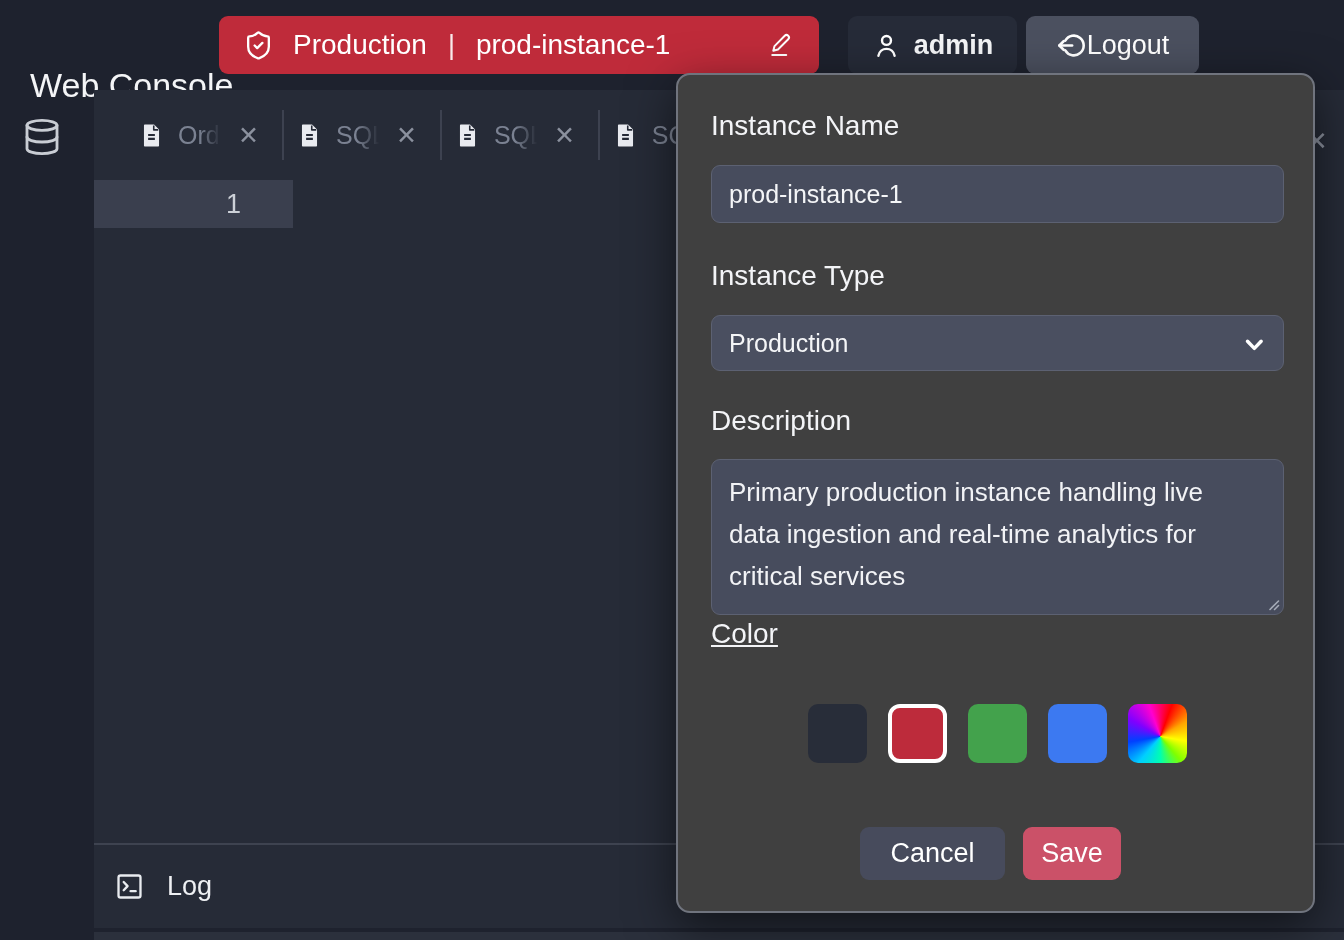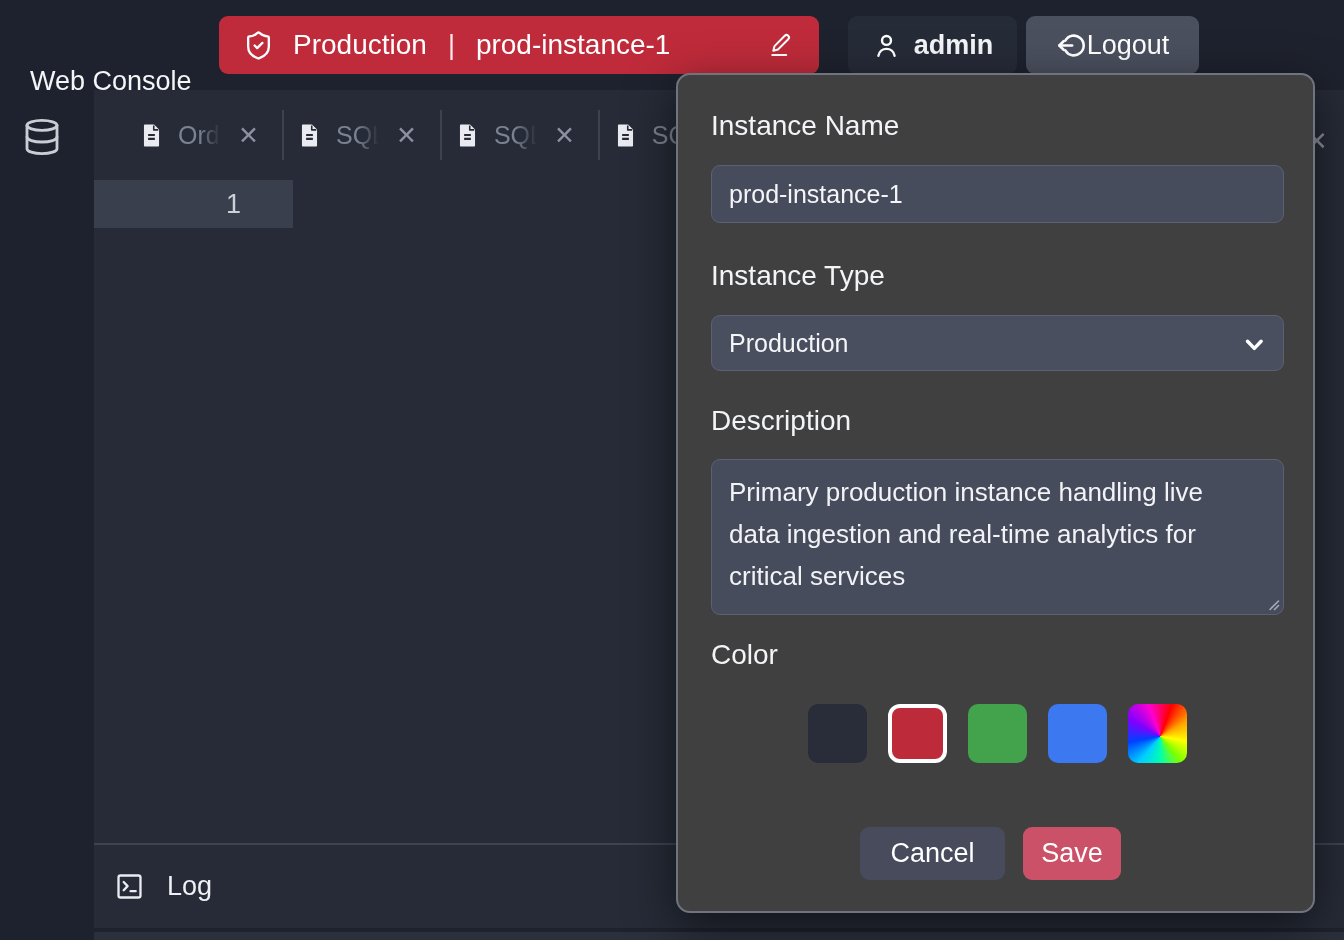--- a/index.html
+++ b/index.html
@@ -6,21 +6,21 @@
   body{
     width:1344px;height:940px;overflow:hidden;position:relative;
     background:#1e222e;color:#eef0f4;
     font-family:"Liberation Sans",sans-serif;
     -webkit-font-smoothing:antialiased;
   }
   .abs{position:absolute;}
   svg{display:block;}
 
   
-  .app-title{left:30px;top:30px;font-size:27px;color:#f4f5f7;margin-top:36px;}
+  .app-title{left:30px;top:30px;font-size:34px;color:#f4f5f7;margin-top:36px;}
   .env-badge{
     left:219px;top:16px;width:600px;height:58px;border-radius:9px;
     background:#bf2b3a;display:flex;align-items:center;box-sizing:border-box;
     padding:0 24px;gap:19px;font-size:28px;color:#ffffff;cursor:pointer;
   }
   .env-badge .sep{font-size:27px;color:rgba(255,255,255,.9);font-weight:300;margin:0 2px;}
   .env-badge .pencil{margin-left:auto;}
   .user-chip{
     left:848px;top:16px;width:169px;height:58px;border-radius:9px;background:#262b38;
     display:flex;align-items:center;justify-content:center;gap:13px;
@@ -62,21 +62,21 @@
   
   .dialog{
     left:676px;top:73px;width:639px;height:840px;box-sizing:border-box;
     background:#404040;border:2px solid #70747e;border-radius:14px;z-index:10;
     box-shadow:0 14px 48px rgba(0,0,0,.55);
   }
   .dlg-label{position:absolute;left:33px;font-size:28px;color:#f3f4f7;line-height:34px;}
   .dlg-name-label{top:34px;}
   .dlg-type-label{top:184px;}
   .dlg-desc-label{top:329px;}
-  .dlg-color-label{top:563px;}
+  .dlg-color-label{top:542px;text-decoration:underline;}
   .dlg-input{
     position:absolute;left:33px;top:90px;width:573px;height:58px;box-sizing:border-box;
     background:#474c5d;border:1px solid #5c6172;border-radius:9px;color:#f4f5f7;
     font-size:25px;padding:0 17px;font-family:inherit;outline:none;
   }
   .dlg-select{
     position:absolute;left:33px;top:240px;width:573px;height:56px;box-sizing:border-box;
     background:#4a4f60;border:1px solid #5c6172;border-radius:9px;color:#f4f5f7;
     font-size:25px;display:flex;align-items:center;padding:0 17px;cursor:pointer;
   }

